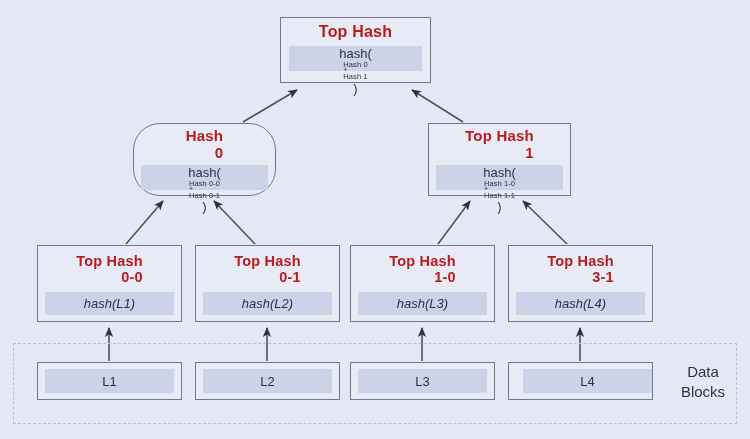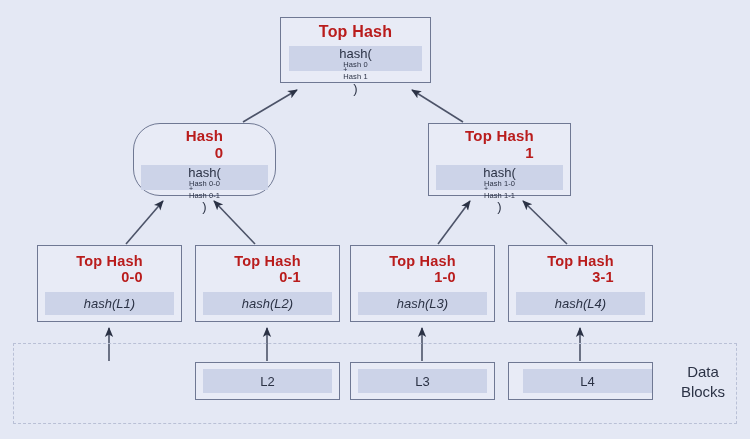--- a/index.html
+++ b/index.html
@@ -261,20 +261,23 @@
   <div class="node leaf" id="node-l11">
     <div class="node-title">
       <span>Top Hash</span><br>
       <span>3-1</span>
     </div>
     <div class="formula">hash(L4)</div>
   </div>
 
   <div id="data-zone"></div>
 
+  <div class="datablock" id="block-l1">
+    <div class="bar">L1</div>
+  </div>
   <div class="datablock" id="block-l2">
     <div class="bar">L2</div>
   </div>
   <div class="datablock" id="block-l3">
     <div class="bar">L3</div>
   </div>
   <div class="datablock" id="block-l4">
     <div class="bar">L4</div>
   </div>
 

